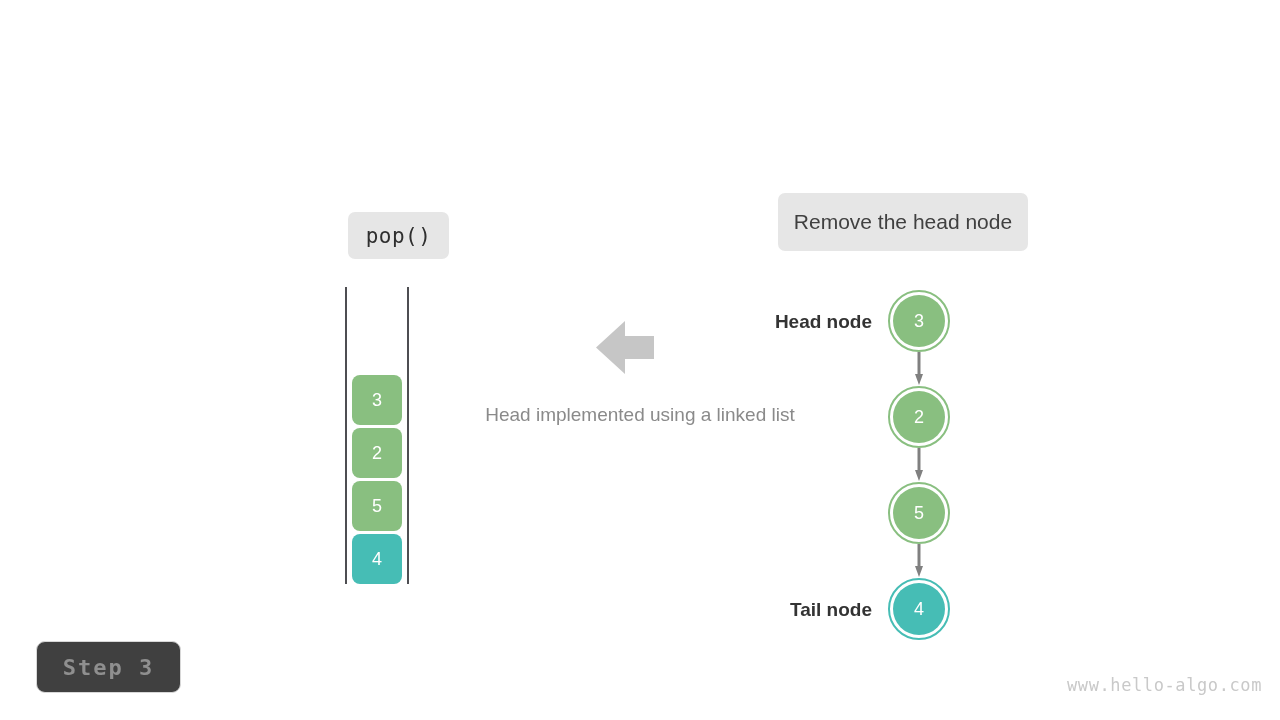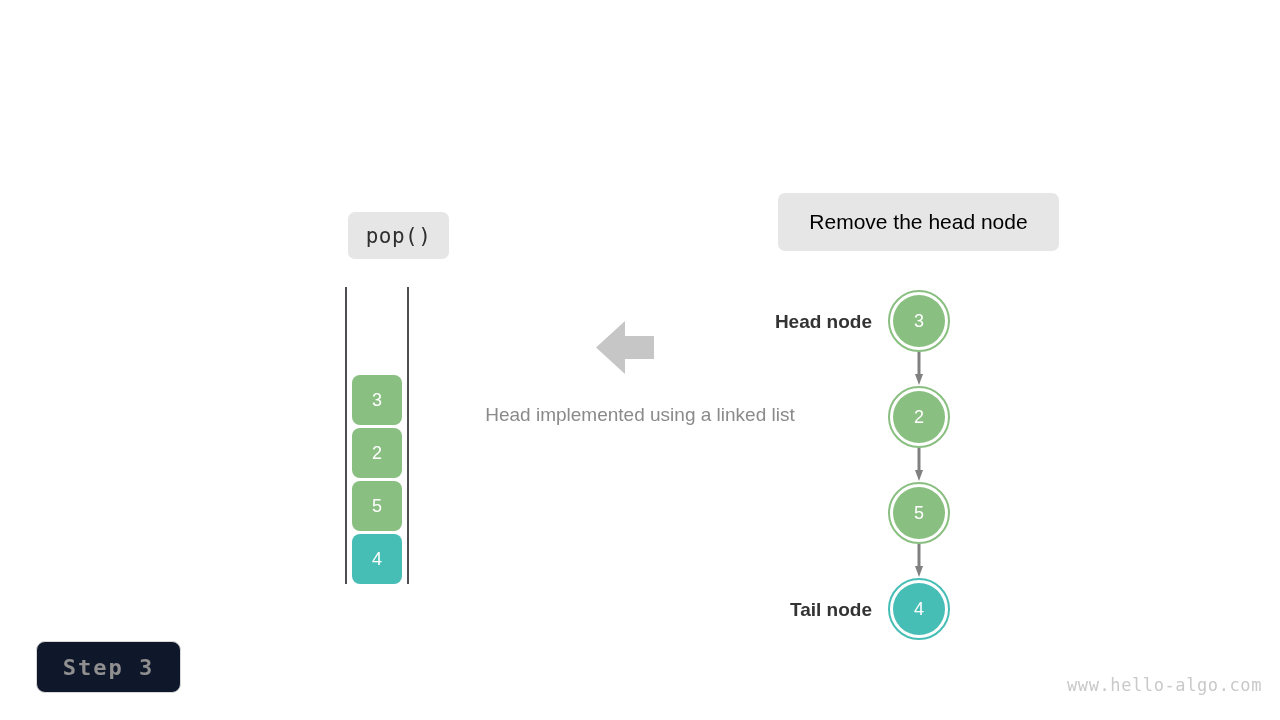--- a/index.html
+++ b/index.html
@@ -41,34 +41,34 @@
     font-family: "DejaVu Sans Mono", "Liberation Mono", monospace;
     font-size: 21px;
     letter-spacing: 0.5px;
     color: #2f2f2f;
     margin-left: 20px;
   }
 
   #action-chip {
     left: 778px;
     top: 193px;
-    width: 281px;
+    width: 250px;
     height: 58px;
     font-size: 21px;
-    color: #000000;
+    color: #404040;
   }
 
   
   #step-badge {
     position: absolute;
     left: 36px;
     top: 641px;
     width: 145px;
     height: 52px;
-    background: #0f172a;
+    background: #404040;
     border: 1px solid #d8d8d8;
     border-radius: 9px;
     display: flex;
     align-items: center;
     justify-content: center;
     box-sizing: border-box;
     font-family: "DejaVu Sans Mono", "Liberation Mono", monospace;
     font-size: 22px;
     font-weight: bold;
     letter-spacing: 2px;

